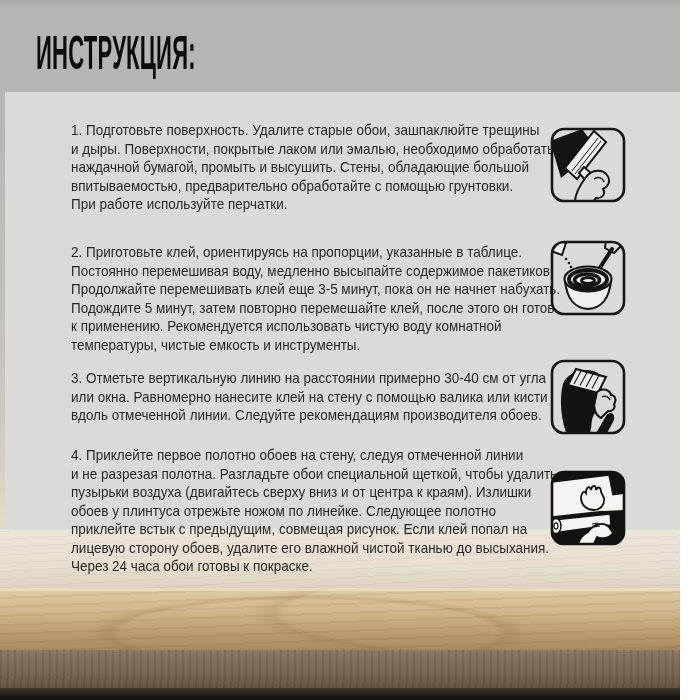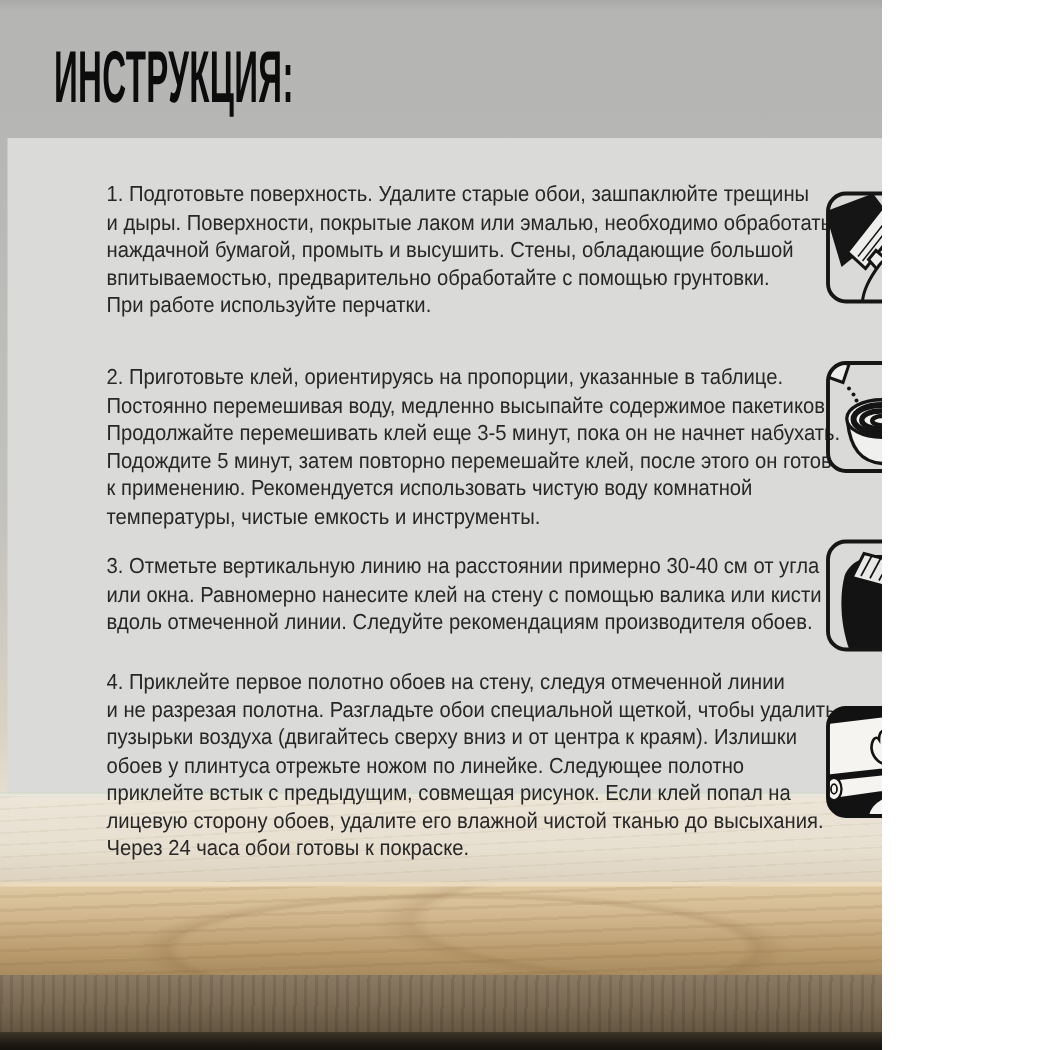--- a/index.html
+++ b/index.html
@@ -1,17 +1,17 @@
 <!DOCTYPE html>
 <html><head>
 <meta charset="utf-8">
 <style>
   html,body{margin:0;padding:0;}
   .stage{
-    position:relative;width:588px;height:700px;overflow:hidden;
+    position:relative;width:680px;height:700px;overflow:hidden;
     background:#c9c8c4;
     font-family:"Liberation Sans","DejaVu Sans",sans-serif;
   }
   
   .wall-top{position:absolute;left:0;top:0;width:700px;height:92px;
     background:linear-gradient(180deg,#a9aaa8 0%,#b5b6b4 8%,#b6b7b5 100%);}
   .wall-side{position:absolute;left:0;top:92px;width:700px;height:440px;
     background:linear-gradient(180deg,#b6b7b5 0%,#c2c1bd 55%,#d9d2c5 90%,#e6dfd1 100%);}
   .wall-pale{position:absolute;left:0;top:531px;width:700px;height:57px;
     background:

